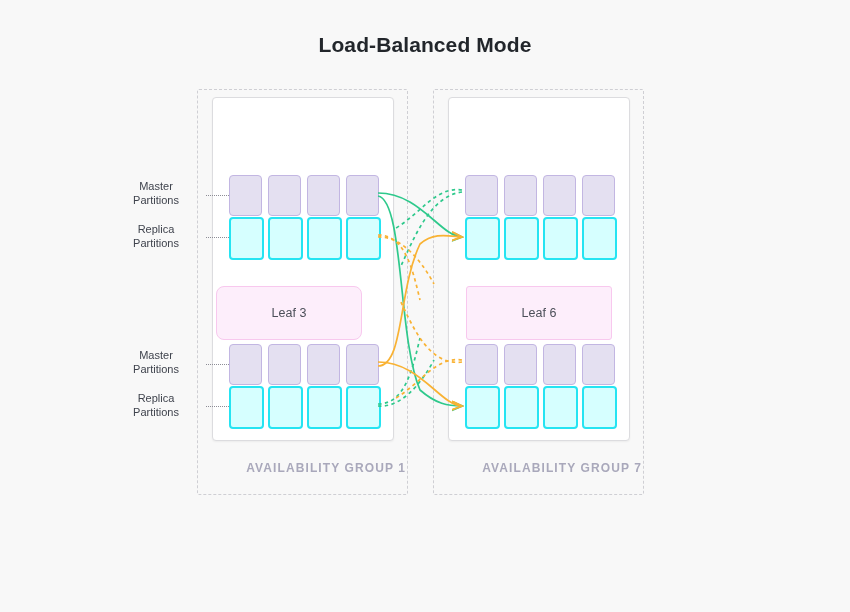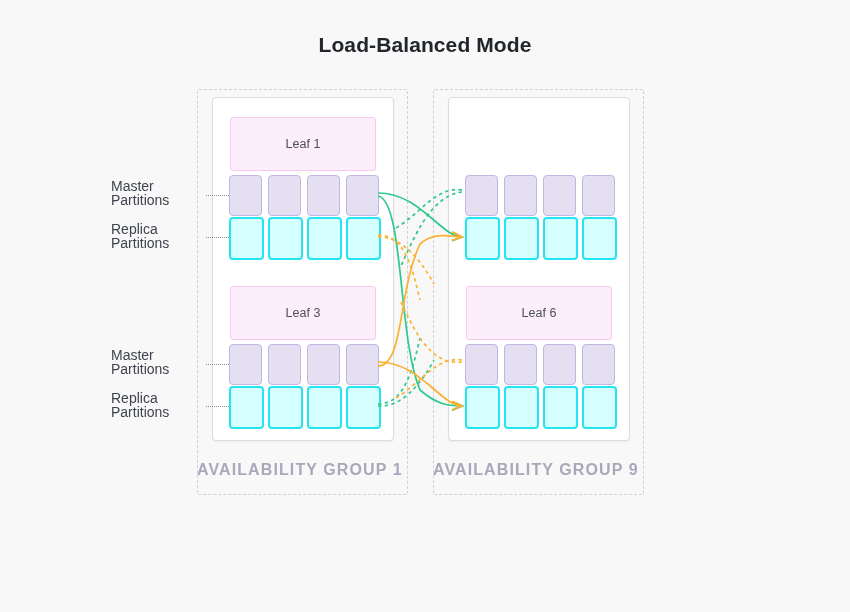--- a/index.html
+++ b/index.html
@@ -36,22 +36,22 @@
     position: absolute;
     border: 1px dashed #cfcfd4;
     border-radius: 2px;
     background: transparent;
   }
   #ag-left  { left: 197px; top: 89px; width: 209px; height: 404px; }
   #ag-right { left: 433px; top: 89px; width: 209px; height: 404px; }
   .ag-label {
     position: absolute;
     width: 209px;
-    text-align: left;
-    font-size: 16px;
+    text-align: right;
+    font-size: 12px;
     font-weight: bold;
     letter-spacing: 1.1px;
     color: #a9a8bb;
     top: 461px;
   }
   #ag-label-left  { left: 197px; }
   #ag-label-right { left: 433px; }
 
   
   .card {
@@ -73,21 +73,21 @@
     border: 1px solid #f8c8ee;
     border-radius: 3px;
     display: flex;
     align-items: center;
     justify-content: center;
     font-size: 12.5px;
     color: #4c4f59;
   }
   #leaf-1 { left: 230px; top: 117px; }
   #leaf-2 { left: 466px; top: 117px; }
-  #leaf-3 { left: 230px; top: 286px; }
+  #leaf-3 { left: 216px; top: 286px; border-radius: 8px; }
   #leaf-4 { left: 466px; top: 286px; }
 
   
   .part {
     position: absolute;
     width: 31px;
     height: 39px;
     border-radius: 4px;
   }
   .part.master {
@@ -96,22 +96,22 @@
   }
   .part.replica {
     background: #d6ffff;
     border: 2px solid #25e4f2;
   }
 
   
   .side-label {
     position: absolute;
     width: 90px;
-    text-align: left;
-    font-size: 14px;
+    text-align: center;
+    font-size: 11px;
     line-height: 13.5px;
     color: #3f434d;
   }
   .side-label span { display: block; }
   #lbl-m1 { left: 111px; top: 180px; }
   #lbl-r1 { left: 111px; top: 223px; }
   #lbl-m2 { left: 111px; top: 349px; }
   #lbl-r2 { left: 111px; top: 392px; }
 
   
@@ -139,23 +139,20 @@
 <div id="stage">
 
   <div class="title">Load-Balanced Mode</div>
 
   <div class="ag" id="ag-left"></div>
   <div class="ag" id="ag-right"></div>
 
   <div class="card" id="card-left"></div>
   <div class="card" id="card-right"></div>
 
-  <div class="leaf" id="leaf-1">
-    <span>Leaf 1</span>
-  </div>
   <div class="leaf" id="leaf-3">
     <span>Leaf 3</span>
   </div>
   <div class="leaf" id="leaf-4">
     <span>Leaf 6</span>
   </div>
 
   <div id="partition-layer">
       <div class="part master" style="left: 229px; top: 175px;"></div>
       <div class="part master" style="left: 268px; top: 175px;"></div>
@@ -207,21 +204,21 @@
     <span>Replica</span>
     <span>Partitions</span>
   </div>
 
   <div class="leader" id="ldr-m1"></div>
   <div class="leader" id="ldr-r1"></div>
   <div class="leader" id="ldr-m2"></div>
   <div class="leader" id="ldr-r2"></div>
 
   <div class="ag-label" id="ag-label-left">AVAILABILITY GROUP 1</div>
-  <div class="ag-label" id="ag-label-right">AVAILABILITY GROUP 9</div>
+  <div class="ag-label" id="ag-label-right">AVAILABILITY GROUP 7</div>
 
   <svg id="links" viewBox="0 0 850 612">
     <defs>
       <marker id="arrow-green" markerWidth="7" markerHeight="7" refX="6" refY="3" orient="auto" markerUnits="strokeWidth">
         <path d="M0,0.4 L6,3 L0,5.6" fill="none" stroke="#2ec98c" stroke-width="1.1"></path>
       </marker>
       <marker id="arrow-orange" markerWidth="7" markerHeight="7" refX="6" refY="3" orient="auto" markerUnits="strokeWidth">
         <path d="M0,0.4 L6,3 L0,5.6" fill="none" stroke="#f9b233" stroke-width="1.1"></path>
       </marker>
     </defs>

